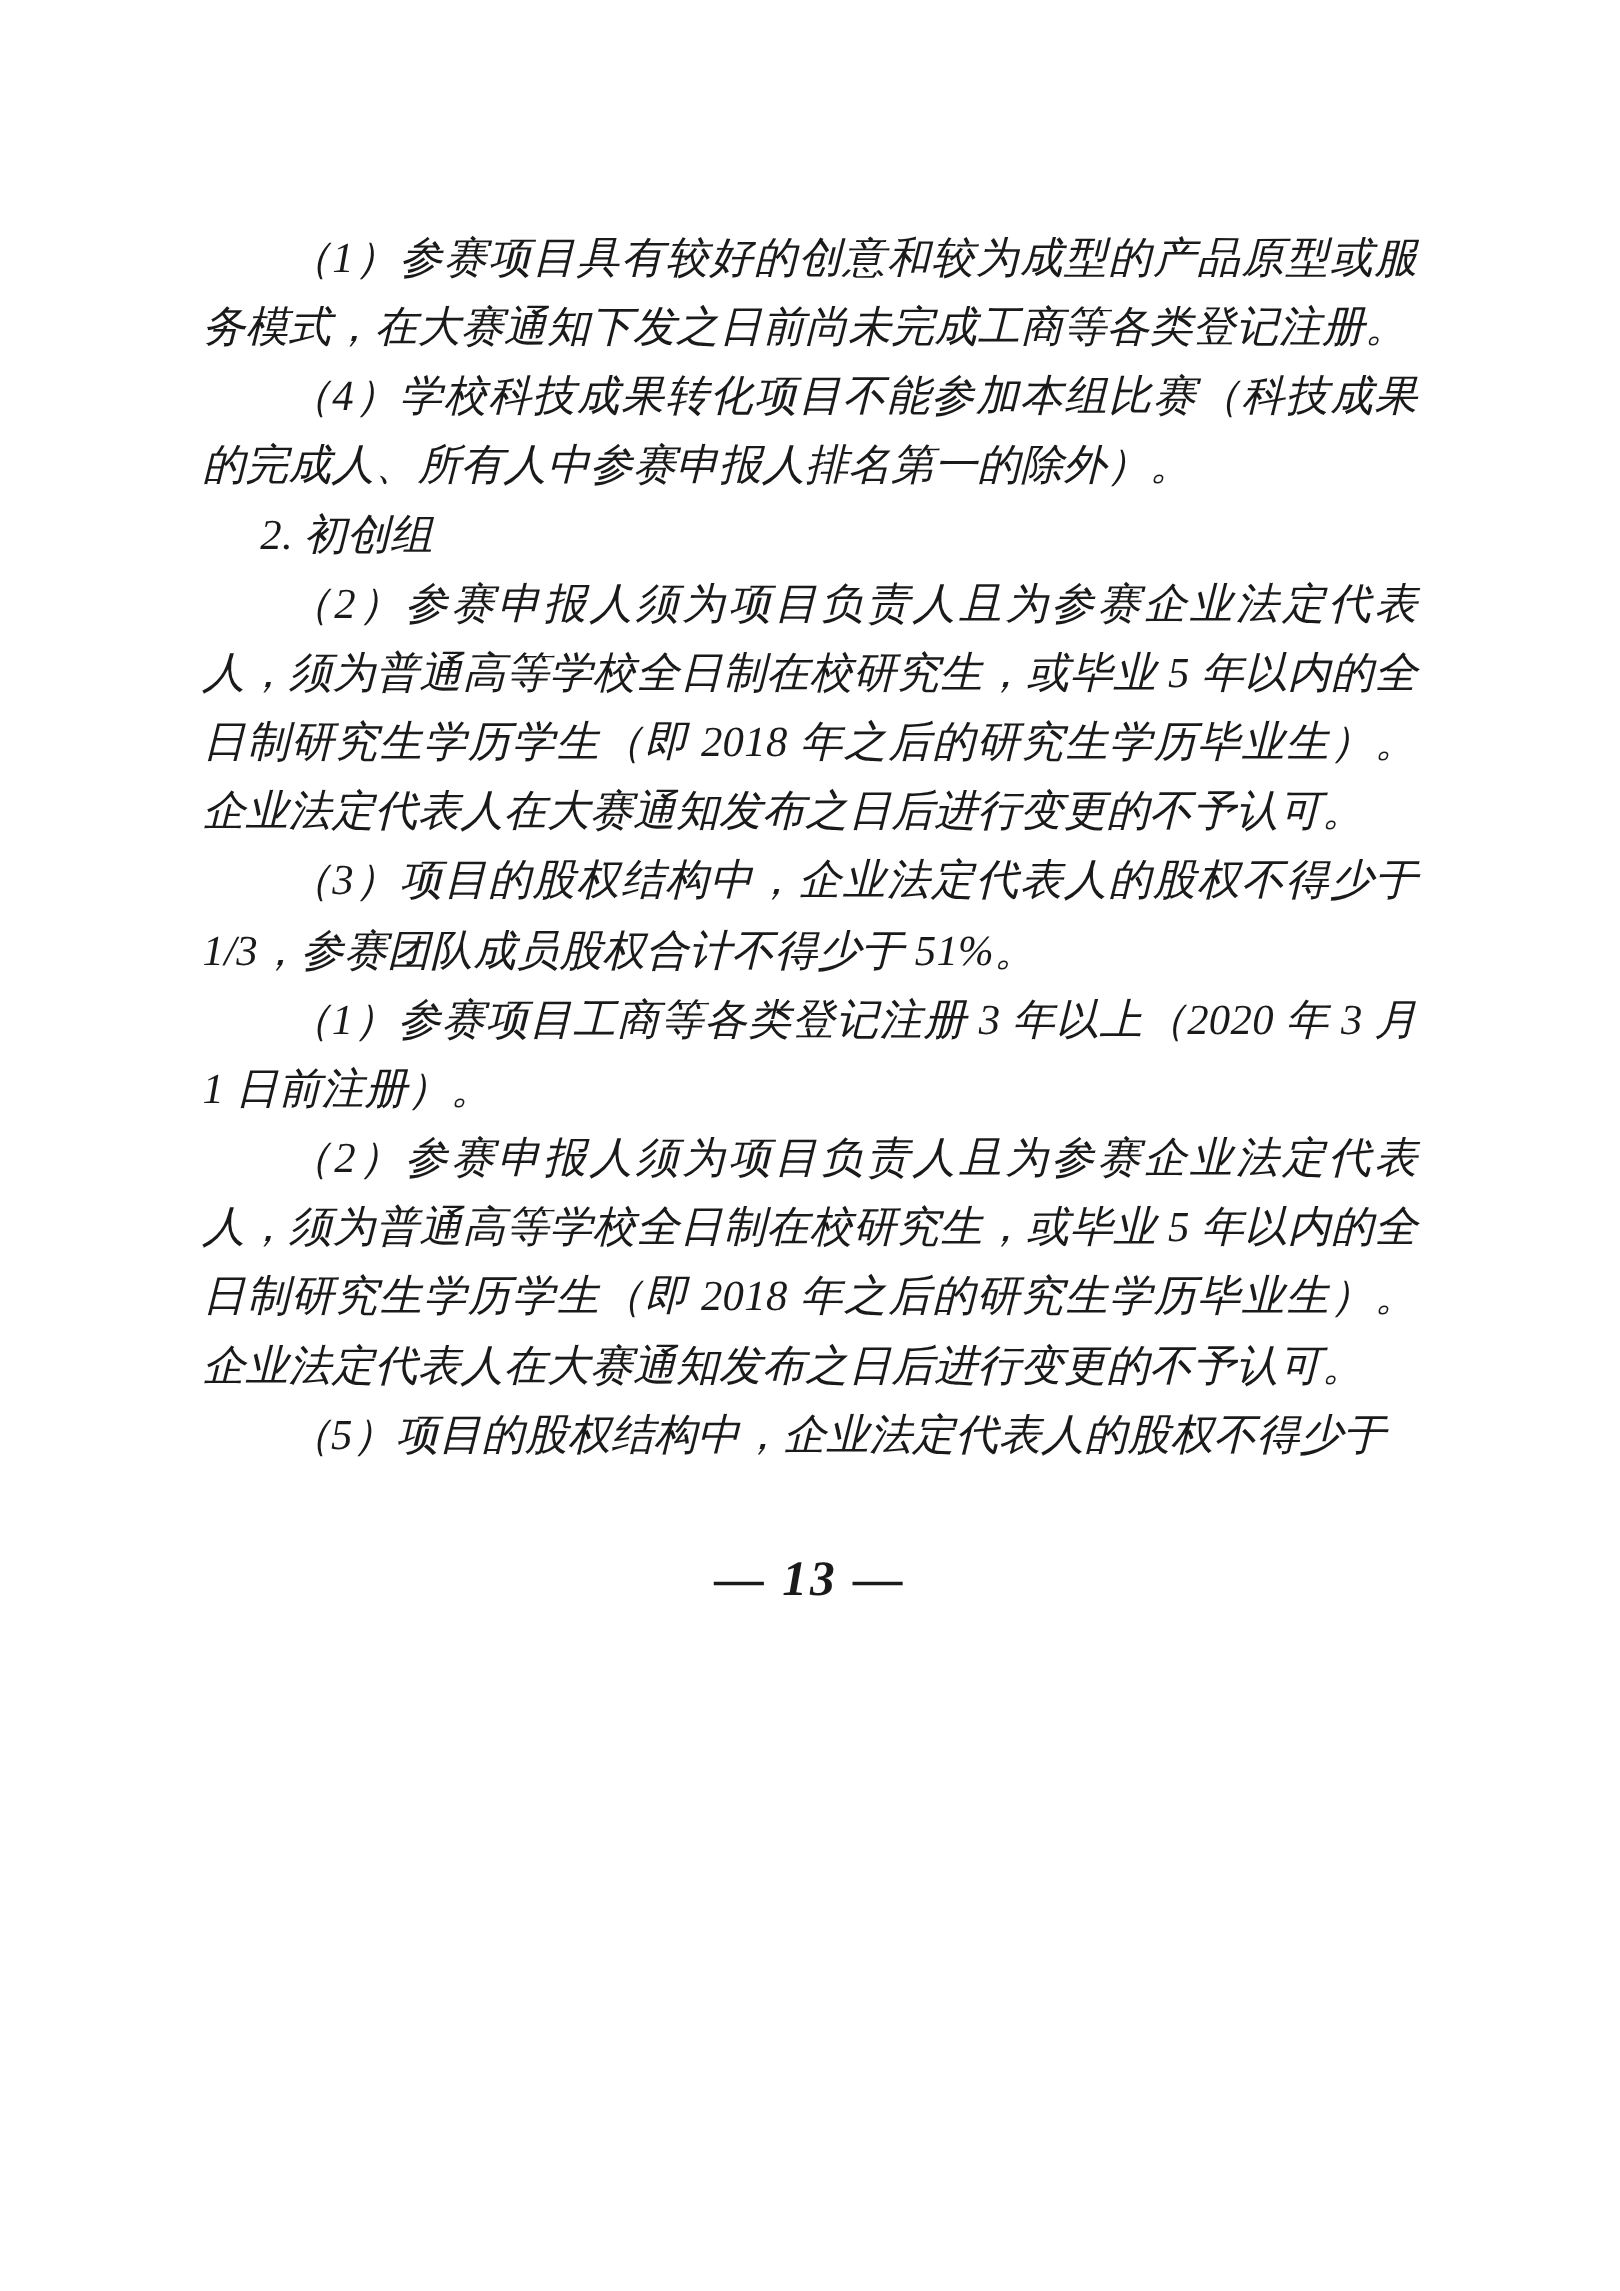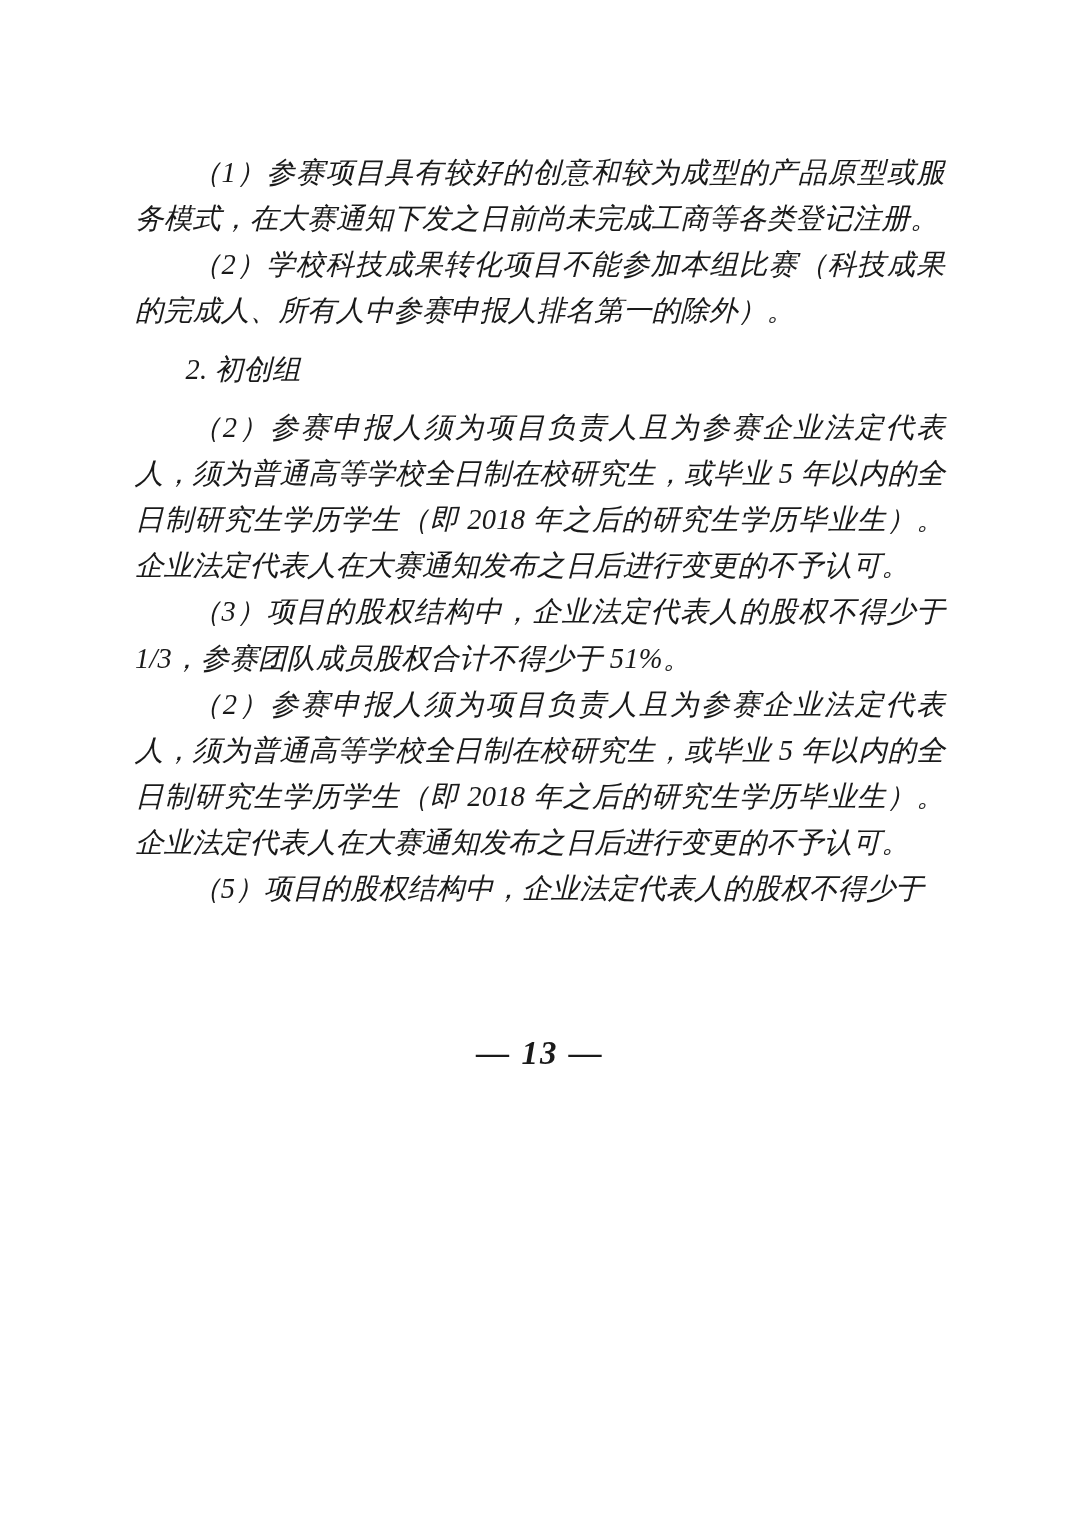--- a/index.html
+++ b/index.html
@@ -30,42 +30,43 @@
     line-height: 1.62;
     letter-spacing: 0.2px;
     text-align: justify;
     text-justify: inter-ideograph;
   }
   p {
     margin: 0 0 0 0;
     text-indent: 2em;
   }
   .heading {
-    margin: 12px;
+    margin: 0;
     text-indent: 1.35em;
   }
   .pagenum {
     position: absolute;
     left: 0;
     right: 0;
     bottom: 128px;
     text-align: center;
     font-size: 33px;
     font-weight: bold;
     font-family: "Liberation Serif", "DejaVu Serif", serif;
     letter-spacing: 2px;
   }
 </style>
 </head>
 <body>
 
 <div class="page">
   <div class="body-text">
     <p>（1）参赛项目具有较好的创意和较为成型的产品原型或服务模式，在大赛通知下发之日前尚未完成工商等各类登记注册。</p>
-    <p>（2）学校科技成果转化项目不能参加本组比赛（科技成果的完成人、所有人中参赛申报人排名第一的除外）。</p>
+    <p>（4）学校科技成果转化项目不能参加本组比赛（科技成果的完成人、所有人中参赛申报人排名第一的除外）。</p>
     <p class="heading">2. 初创组</p>
     <p>（2）参赛申报人须为项目负责人且为参赛企业法定代表人，须为普通高等学校全日制在校研究生，或毕业 5 年以内的全日制研究生学历学生（即 2018 年之后的研究生学历毕业生）。企业法定代表人在大赛通知发布之日后进行变更的不予认可。</p>
     <p>（3）项目的股权结构中，企业法定代表人的股权不得少于 1/3，参赛团队成员股权合计不得少于 51%。</p>
+    <p>（1）参赛项目工商等各类登记注册 3 年以上（2020 年 3 月 1 日前注册）。</p>
     <p>（2）参赛申报人须为项目负责人且为参赛企业法定代表人，须为普通高等学校全日制在校研究生，或毕业 5 年以内的全日制研究生学历学生（即 2018 年之后的研究生学历毕业生）。企业法定代表人在大赛通知发布之日后进行变更的不予认可。</p>
     <p>（5）项目的股权结构中，企业法定代表人的股权不得少于</p>
   </div>
   <div class="pagenum">— 13 —</div>
 </div>
 
 </body></html>

